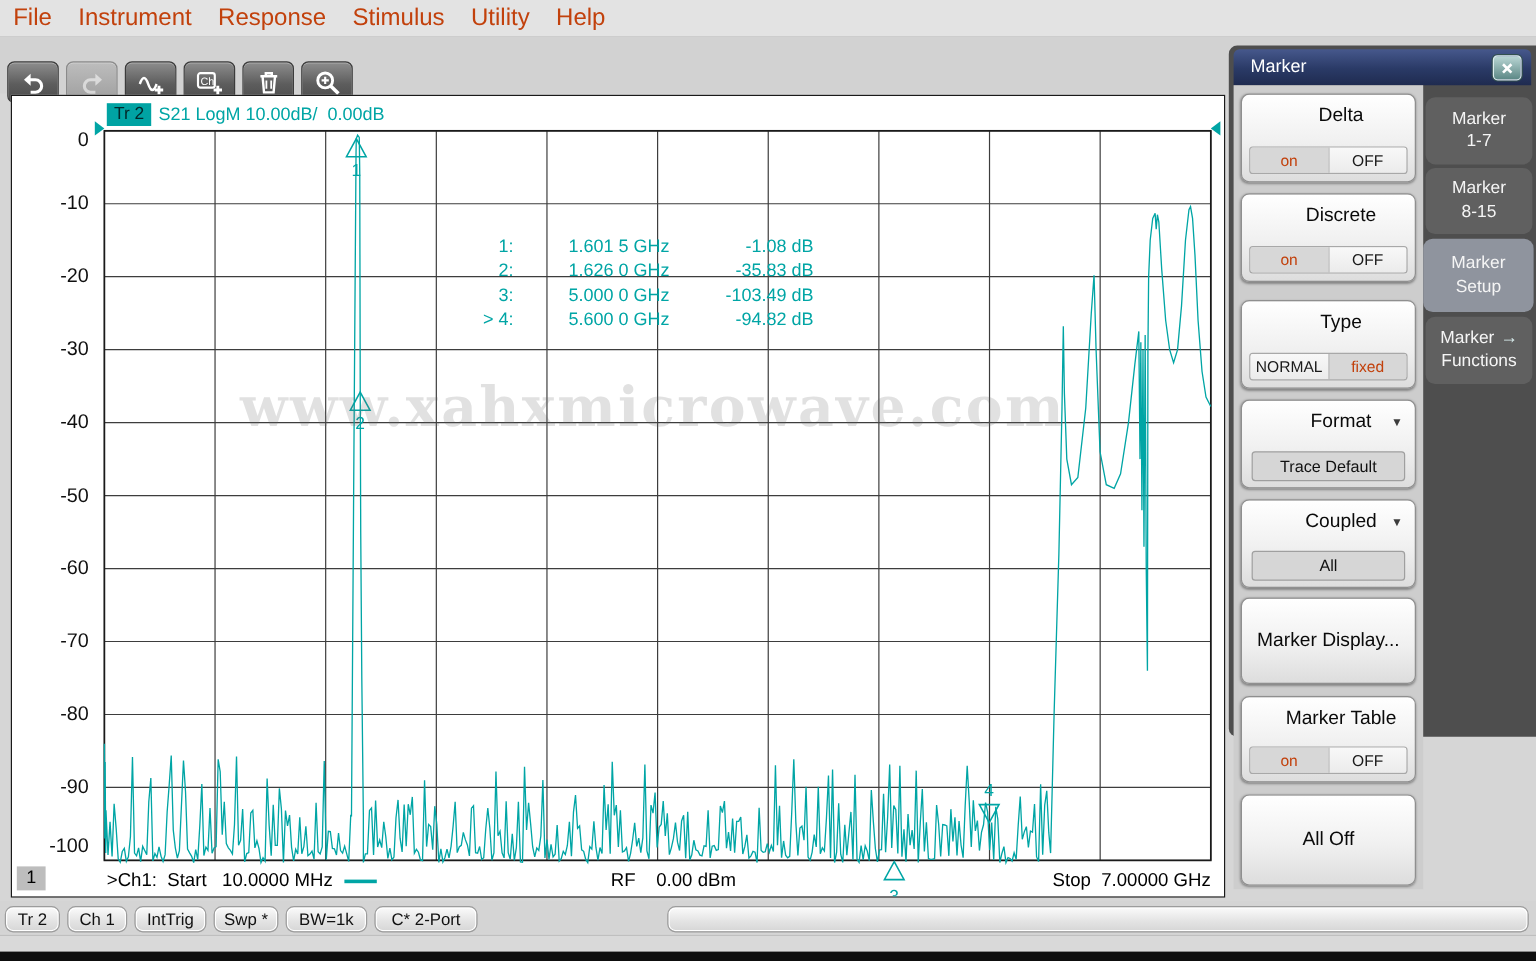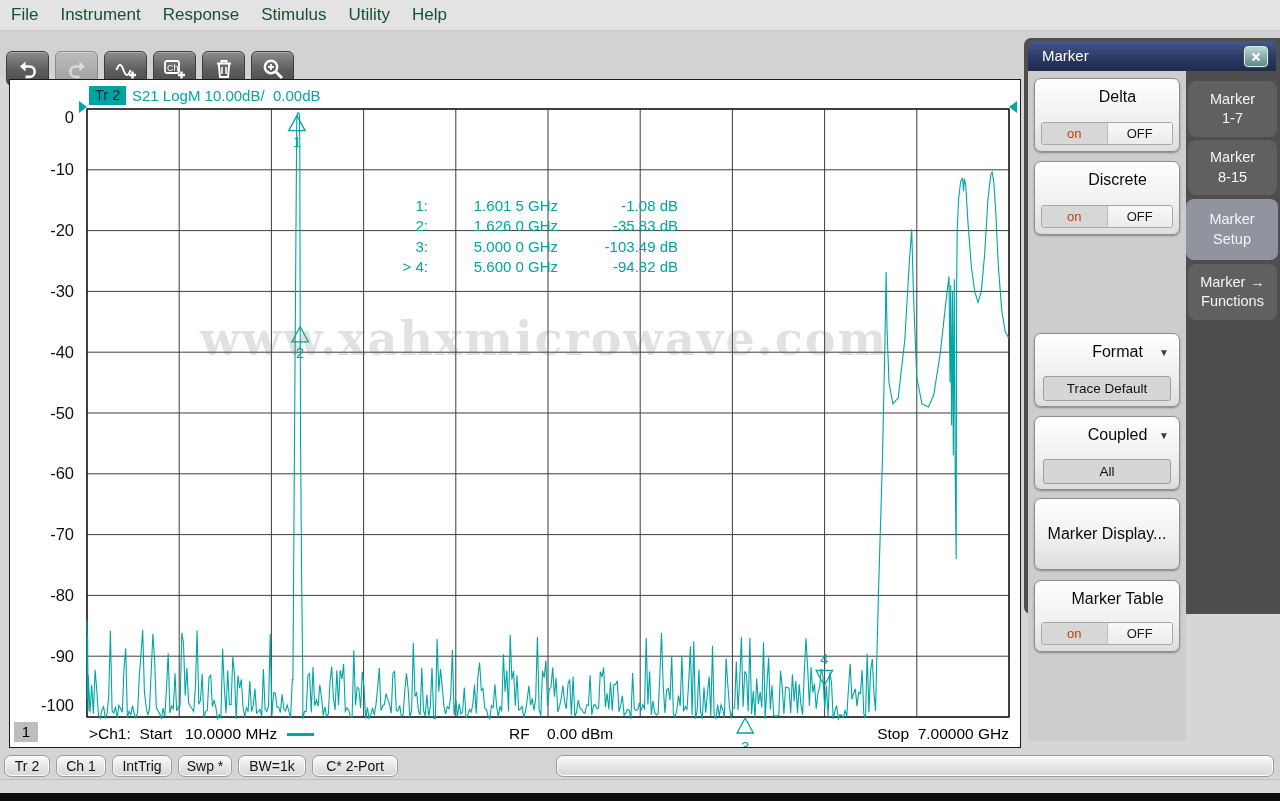--- a/index.html
+++ b/index.html
@@ -3,21 +3,21 @@
 <meta charset="utf-8">
 <style>
   html,body{margin:0;padding:0;}
   body{width:1280px;height:801px;overflow:hidden;background:#d6d6d6;
        font-family:"Liberation Sans",sans-serif;position:relative;}
   .screen{position:absolute;inset:0;width:1280px;height:801px;}
 
   
   .menubar{position:absolute;left:0;top:0;width:100%;height:30px;background:#e3e3e3;
            display:flex;align-items:center;border-bottom:1px solid #cdcdcd;}
-  .menu-item{font-size:17px;color:#14532d;padding:0 11px;cursor:default;text-align:center;}
+  .menu-item{font-size:20px;color:#c2410c;padding:0 11px;cursor:default;text-align:center;}
 
   
   .toolbar{position:absolute;left:0;top:31px;width:100%;height:47px;background:#d2d2d2;}
   .tool-btn{position:absolute;top:20px;width:41px;height:33px;border-radius:6px;
             border:1px solid #3c3c3c;background:linear-gradient(#8d8d8d,#5d5d5d 55%,#4b4b4b);
             box-shadow:inset 0 1px 0 rgba(255,255,255,.3);display:flex;align-items:center;justify-content:center;}
   .tool-btn.disabled{background:linear-gradient(#bdbdbd,#9e9e9e);border-color:#8a8a8a;}
   .tool-btn svg{width:24px;height:24px;}
   .tool-btn.disabled svg{opacity:.55;}
 
@@ -241,39 +241,49 @@
             <div class="tg-seg tg-on">OFF</div>
           </div>
         </div>
         <div class="card" style="top: 90px; height: 74px;">
           <div class="card-label">Discrete</div>
           <div class="toggle">
             <div class="tg-seg tg-off">on</div>
             <div class="tg-seg tg-on">OFF</div>
           </div>
         </div>
+        <div class="card" style="top: 179px; height: 74px;">
+          <div class="card-label">Type</div>
+          <div class="toggle">
+            <div class="tg-seg tg-on">NORMAL</div>
+            <div class="tg-seg tg-off">fixed</div>
+          </div>
+        </div>
         <div class="card" style="top: 262px; height: 74px;">
           <div class="card-label">Format</div>
           <span class="caret">▼</span>
           <div class="sub-btn">Trace Default</div>
         </div>
         <div class="card" style="top: 345px; height: 74px;">
           <div class="card-label">Coupled</div>
           <span class="caret">▼</span>
           <div class="sub-btn">All</div>
         </div>
         <div class="card" style="top: 427px; height: 72px;">
           <div class="card-label-center">Marker Display...</div>
         </div>
         <div class="card" style="top: 509px; height: 72px;">
           <div class="card-label">Marker Table</div>
           <div class="toggle">
             <div class="tg-seg tg-off">on</div>
             <div class="tg-seg tg-on">OFF</div>
           </div>
+        </div>
+        <div class="card" style="top: 591px; height: 76px;">
+          <div class="card-label-center">All Off</div>
         </div>
       </div>
     <div id="panel-tabs">
         <div class="tab" style="top: 43px; height: 56px;">
           <div>Marker</div>
           <div>1-7</div>
         </div>
         <div class="tab" style="top: 102px; height: 55px;">
           <div>Marker</div>
           <div>8-15</div>

